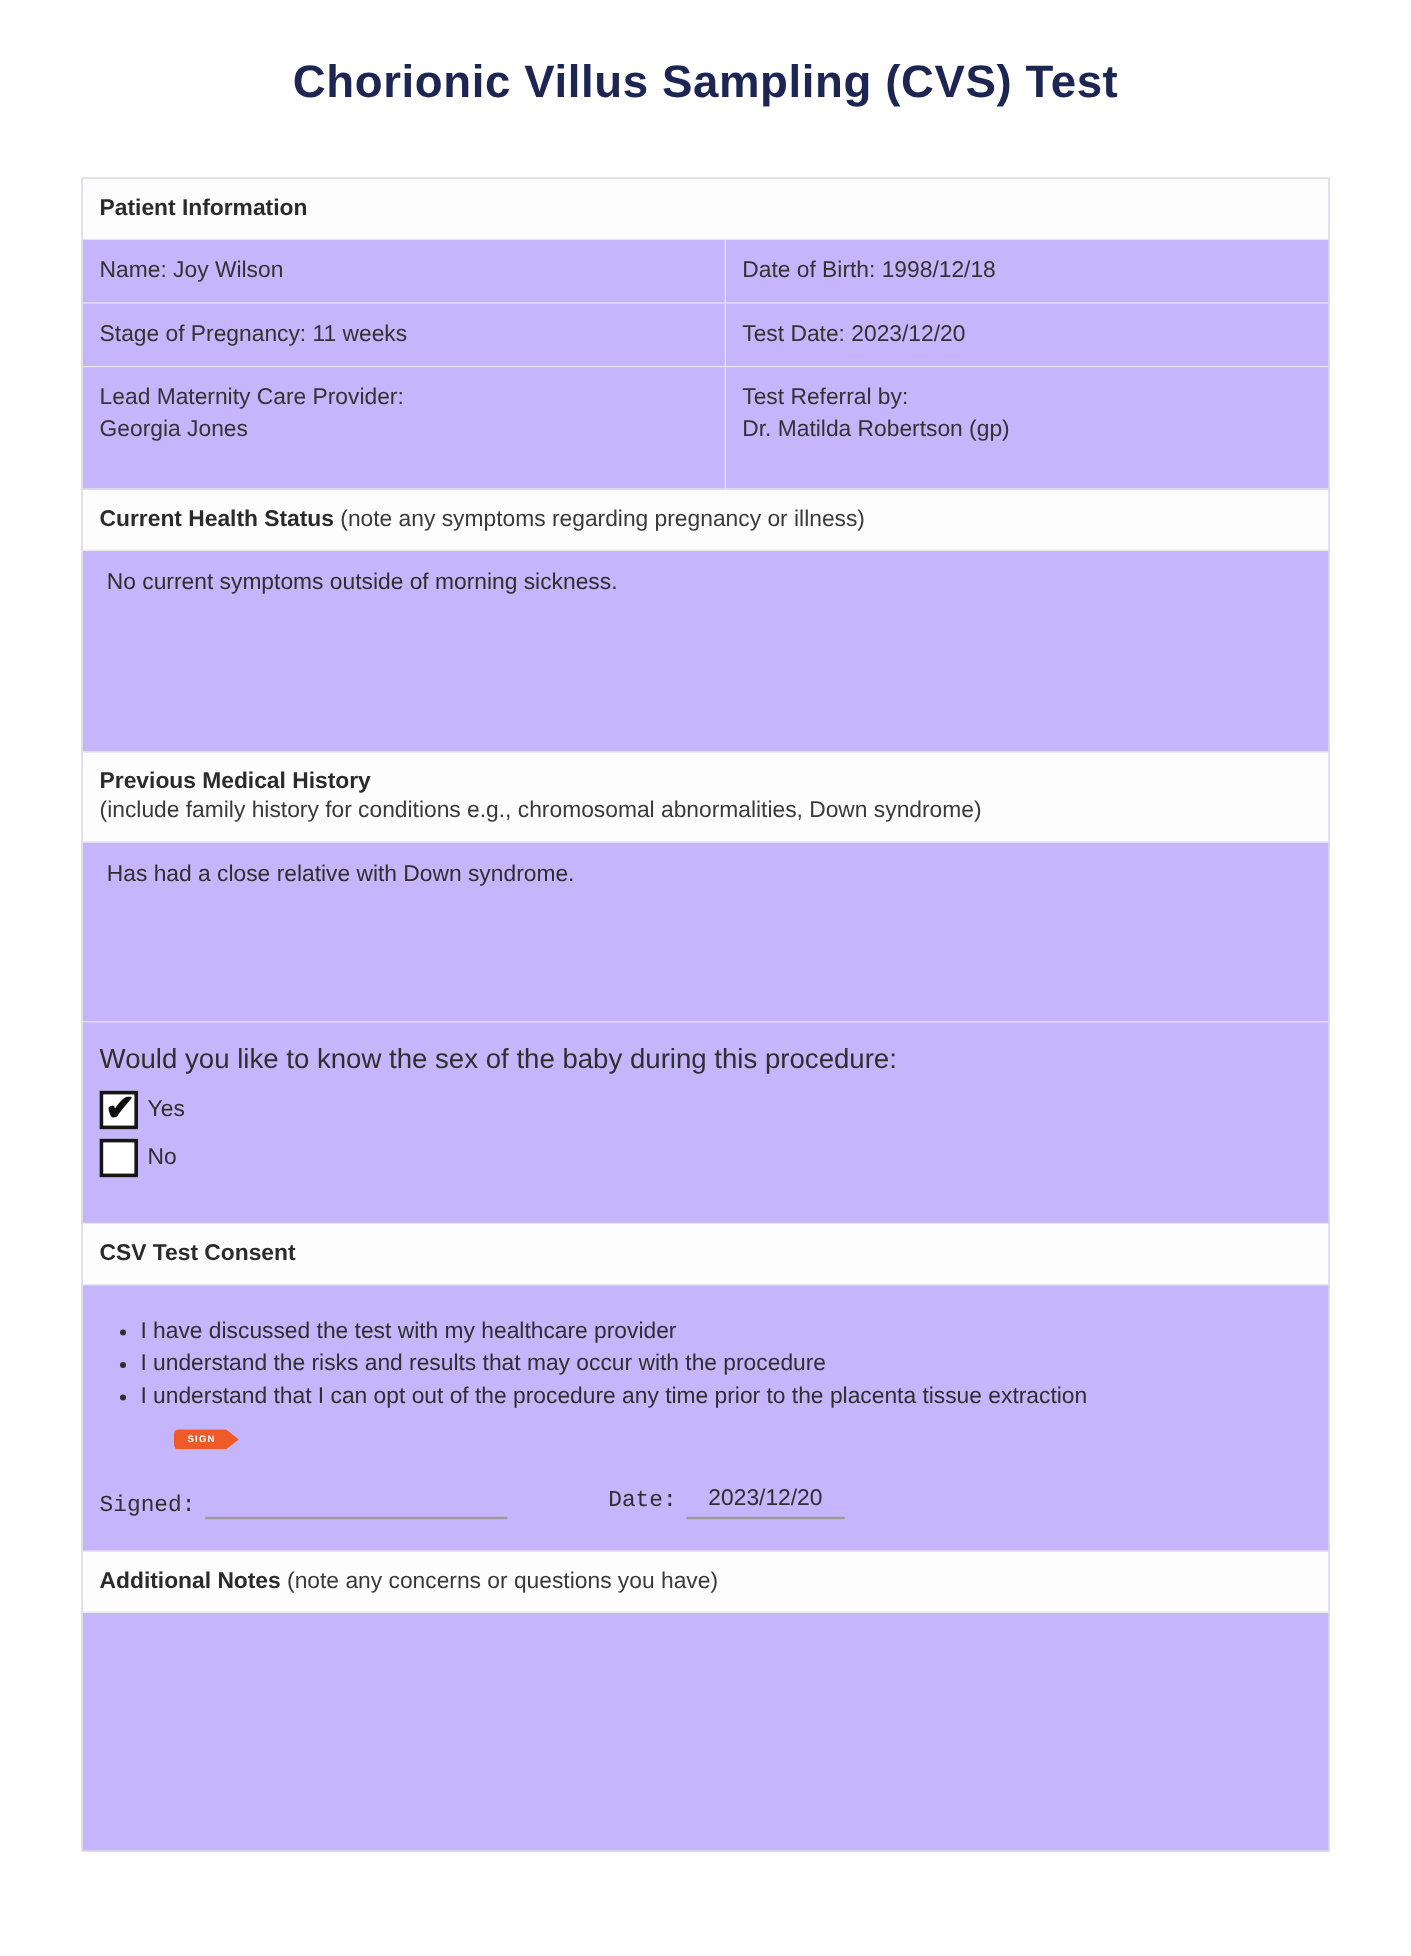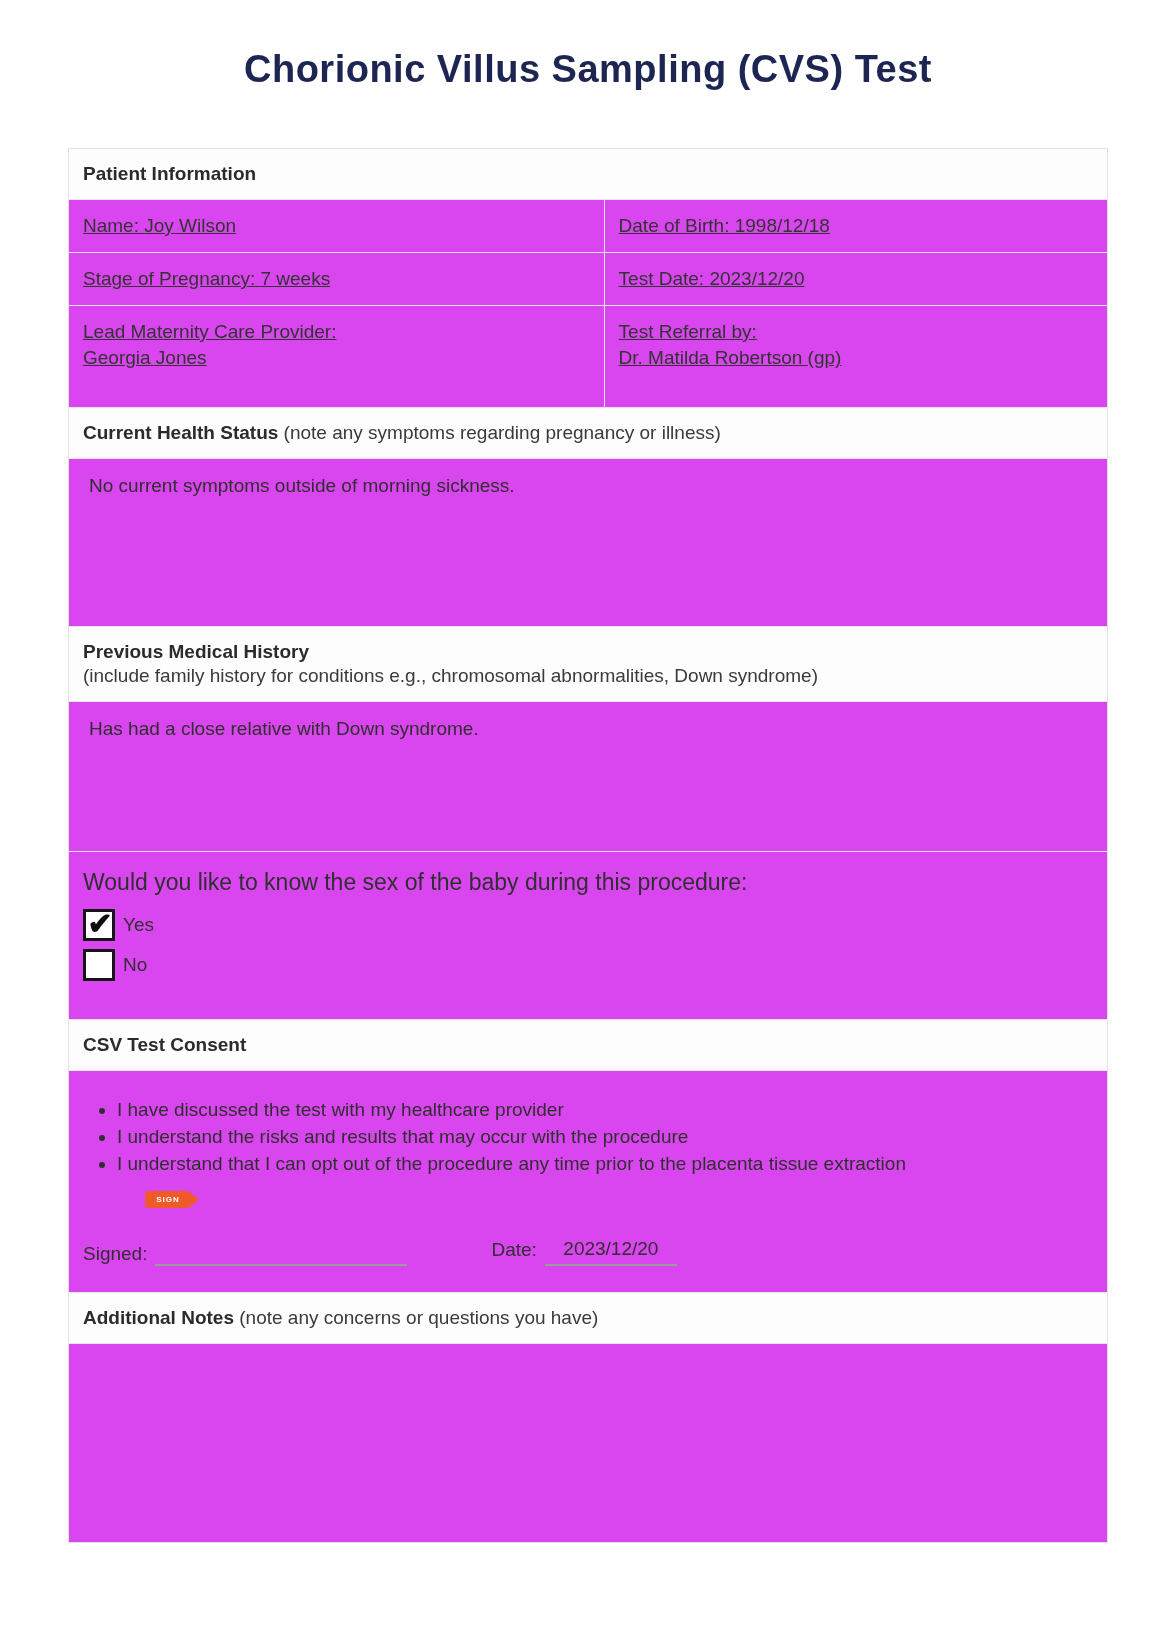--- a/index.html
+++ b/index.html
@@ -18,35 +18,35 @@
     font-size: 38px;
     font-weight: bold;
     color: #1d2553;
     letter-spacing: 0.5px;
   }
 
   .form {
     width: 1040px;
     margin: 57px auto 0 auto;
     border: 1px solid #e2e2e2;
-    background: #d946ef;
+    background: #c4b5fd;
   }
 
   .section-header {
     padding: 13px 14px;
     border-bottom: 1px solid #e8e8e8;
     font-size: 19px;
     line-height: 24px;
     background: #fdfdfd;
   }
   .section-header .hdr-bold { font-weight: bold; color: #2b2b2b; }
   .section-header .hdr-note { font-weight: normal; color: #3a3a3a; }
 
   
-  .pi-grid { display: grid; grid-template-columns: 51.5% 48.5%; text-decoration: underline; }
+  .pi-grid { display: grid; grid-template-columns: 51.5% 48.5%; }
   .pi-cell {
     padding: 13px 14px;
     font-size: 19px;
     line-height: 26px;
     border-bottom: 1px solid #e8e8e8;
   }
   .pi-cell.right-col { border-left: 1px solid #e8e8e8; }
   .pi-cell.tall { padding-bottom: 36px; }
   .pi-cell .two-line-label { display: block; }
   .pi-cell .two-line-value { display: block; }
@@ -116,21 +116,21 @@
     cursor: pointer;
   }
   .signature-row {
     display: flex;
     align-items: flex-end;
     margin-top: 30px;
     padding-left: 0;
     font-size: 19px;
     color: #2f2f2f;
   }
-  .sig-label { line-height: 24px; }
+  .sig-label { line-height: 24px; font-family: Liberation Mono, monospace; }
   .sign-line {
     width: 252px;
     border-bottom: 2px solid #9a9a9a;
     height: 24px;
     margin-left: 8px;
     cursor: text;
   }
   .date-group { display: flex; align-items: flex-start; margin-left: 84px; }
   .date-line {
     min-width: 132px;
@@ -167,21 +167,21 @@
         <span>Name:</span>
         <span>Joy Wilson</span>
       </div>
       <div class="pi-cell right-col">
         <span>Date of Birth:</span>
         <span>1998/12/18</span>
       </div>
 
       <div class="pi-cell">
         <span>Stage of Pregnancy:</span>
-        <span>7 weeks</span>
+        <span>11 weeks</span>
       </div>
       <div class="pi-cell right-col">
         <span>Test Date:</span>
         <span>2023/12/20</span>
       </div>
 
       <div class="pi-cell tall">
         <span class="two-line-label">Lead Maternity Care Provider:</span>
         <span class="two-line-value">Georgia Jones</span>
       </div>

